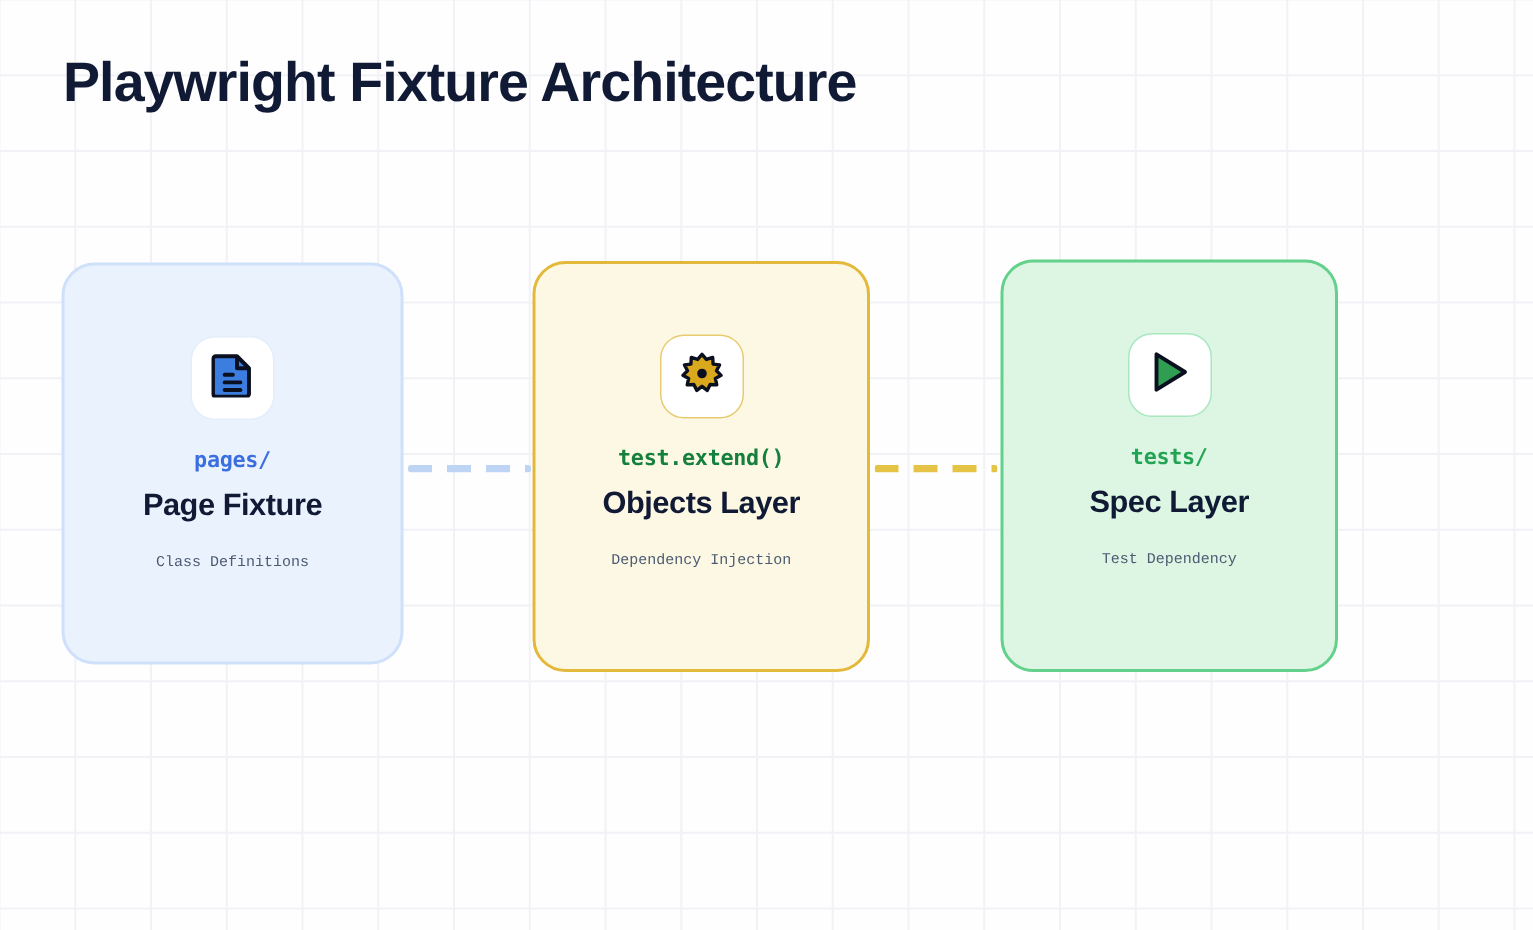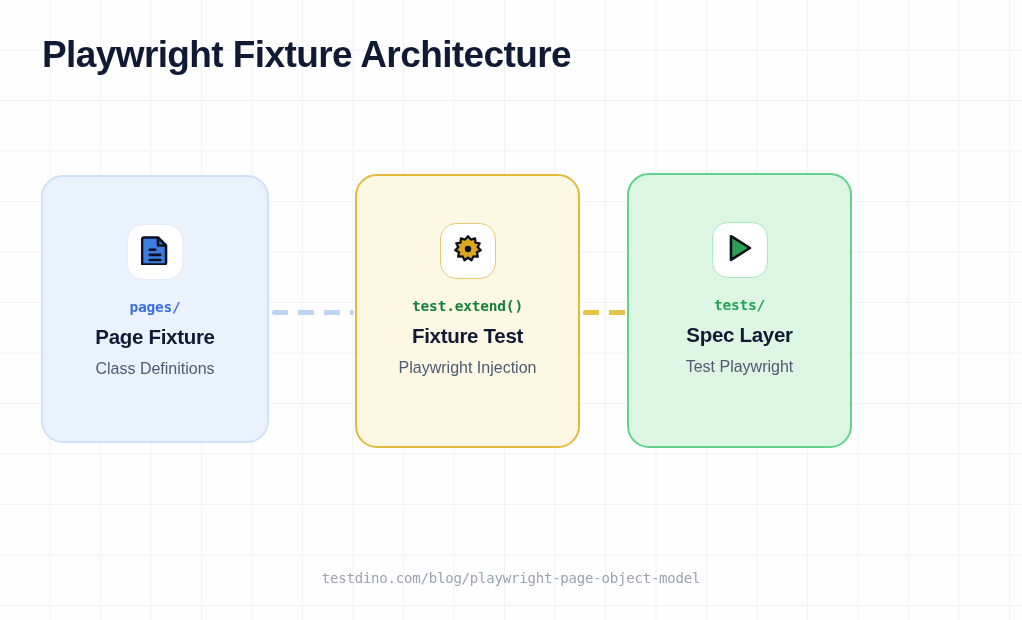--- a/index.html
+++ b/index.html
@@ -62,21 +62,21 @@
   .card-amber {
     left: 355px;
     top: 174px;
     width: 225px;
     height: 274px;
     background: #fdf8e3;
     border: 2.5px solid #e3b93c;
   }
 
   .card-green {
-    left: 627px;
+    left: 667px;
     top: 173px;
     width: 225px;
     height: 275px;
     background: #dcf6e3;
     border: 2.5px solid #63d18c;
   }
 
   
   .icon-tile {
     margin-top: 47px;
@@ -110,26 +110,26 @@
     margin-top: 10px;
     font-size: 20.5px;
     font-weight: 700;
     color: #111a34;
     letter-spacing: -0.3px;
     white-space: nowrap;
     font-family: "Liberation Sans", sans-serif;
   }
 
   .card-sub {
-    margin-top: 11px;
-    font-size: 16px;
+    margin-top: 21px;
+    font-size: 10px;
     font-weight: 400;
     color: #4c5b73;
     white-space: nowrap;
-    font-family: Liberation Sans, sans-serif;
+    font-family: Liberation Mono, monospace;
   }
 
   
   .connector {
     position: absolute;
     height: 5px;
     top: 310px;
     border-radius: 2px;
   }
   .connector-1 {
@@ -193,34 +193,33 @@
           <path d="M16 2.4
                    L19.1 6.0 L23.6 4.6 L23.9 9.3 L28.5 9.9 L26.3 14.0 L29.6 17.3
                    L25.5 19.5 L26.5 24.1 L21.8 23.8 L19.7 28.0 L16 25.1 L12.3 28.0
                    L10.2 23.8 L5.5 24.1 L6.5 19.5 L2.4 17.3 L5.7 14.0 L3.5 9.9
                    L8.1 9.3 L8.4 4.6 L12.9 6.0 Z" fill="#d9a81c" stroke="#0b1020" stroke-width="2.4" stroke-linejoin="round"></path>
           <circle cx="16" cy="16" r="3.4" fill="#0b1020"></circle>
         </svg>
       </span>
     </div>
     <div class="card-path path-amber">test.extend()</div>
-    <div class="card-heading">Fixture Test</div>
-    <div class="card-sub">Playwright Injection</div>
+    <div class="card-heading">Objects Layer</div>
+    <div class="card-sub">Dependency Injection</div>
   </div>
 
   <div class="connector connector-2"></div>
 
   <div class="card card-green">
     <div class="icon-tile green">
       <span>
         <svg width="28" height="30" viewBox="0 0 28 30" aria-hidden="true">
           <path d="M5 3.2 L24 15 L5 26.8 Z" fill="#2f9e52" stroke="#0b1020" stroke-width="2.6" stroke-linejoin="round"></path>
         </svg>
       </span>
     </div>
     <div class="card-path path-green">tests/</div>
     <div class="card-heading">Spec Layer</div>
-    <div class="card-sub">Test Playwright</div>
+    <div class="card-sub">Test Dependency</div>
   </div>
 
-  <div id="footer-url">testdino.com/blog/playwright-page-object-model</div>
 
 </div>
 
 </body></html>

